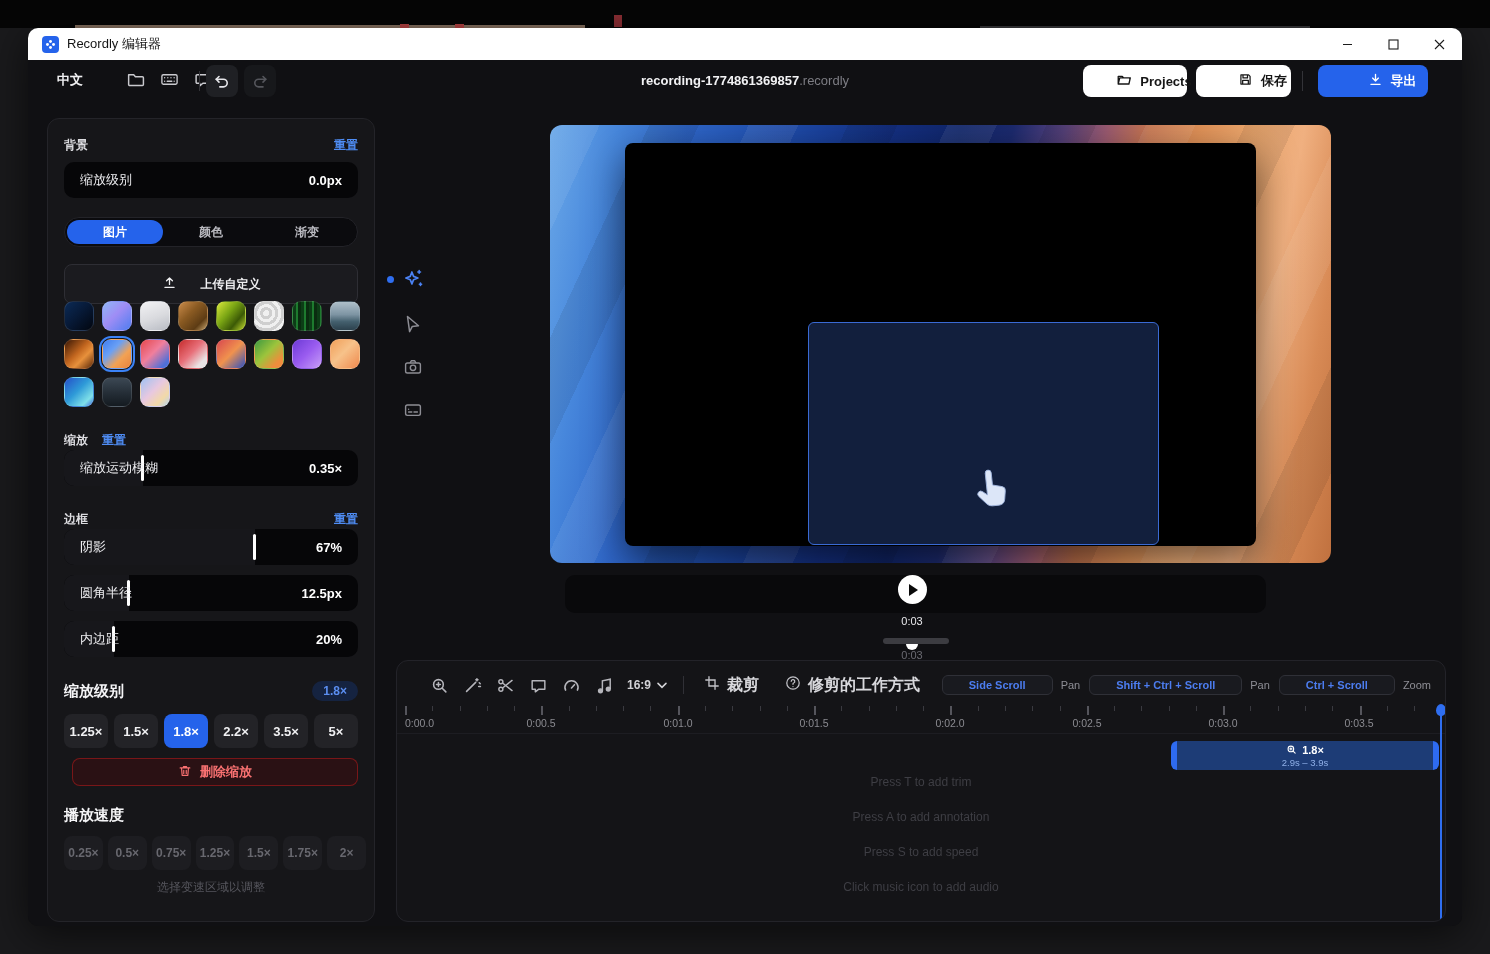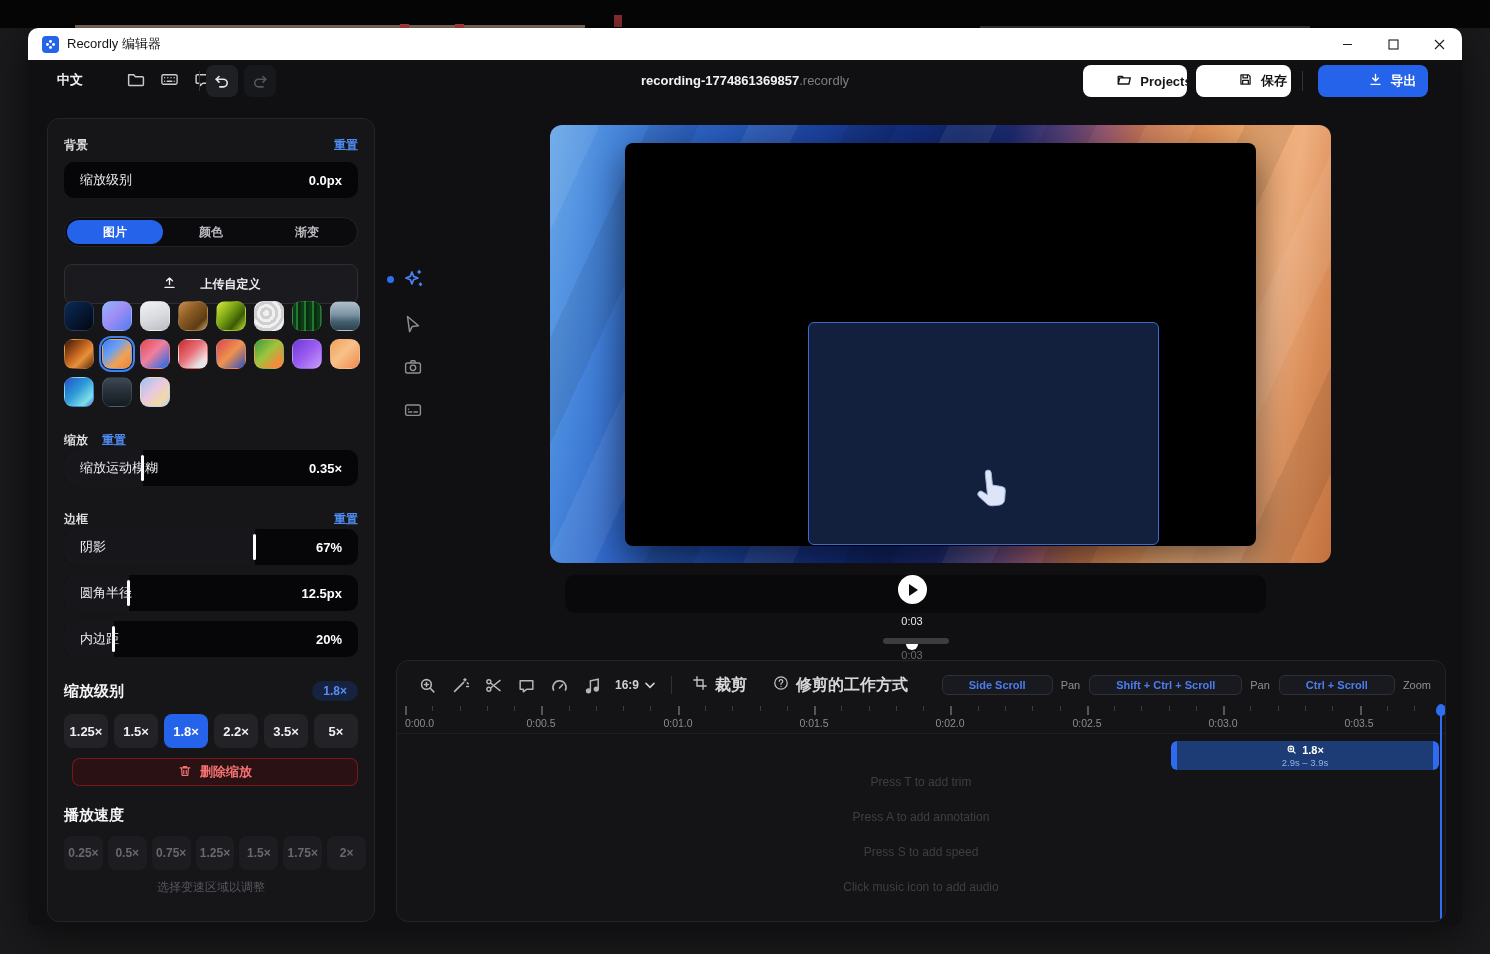--- a/index.html
+++ b/index.html
@@ -88,21 +88,21 @@
   .progress .pknob { position:absolute; top:0; width:12px; height:12px; border-radius:50%; background:#fff; }
   .vol { position:relative; width:72px; height:12px; flex:none; }
   .vol .vtrack { position:absolute; left:0; right:0; top:5px; height:3px; border-radius:2px; background:#9a9aa2; }
   .vol .vknob { position:absolute; top:0; width:12px; height:12px; border-radius:50%; background:#fff; }
   .spk { color:#d6d6da; flex:none; display:flex; }
 
   .drag-handle { position:absolute; left:855px; top:578px; width:66px; height:6px; border-radius:3px; background:#3c3c41; }
 
   
   .timeline { position:absolute; left:368px; top:600px; width:1050px; height:262px; background:#141417; border:1px solid #232329; border-radius:12px; overflow:hidden; }
-  .tl-toolbar { position:absolute; left:0; top:8px; width:100%; height:32px; display:flex; align-items:center; padding-left:20px; }
+  .tl-toolbar { position:absolute; left:12px; top:8px; width:100%; height:32px; display:flex; align-items:center; padding-left:20px; }
   .tl-icon { width:20px; height:20px; margin-right:13px; color:#b5b5bb; display:flex; align-items:center; justify-content:center; }
   .aspect { display:flex; align-items:center; gap:6px; color:#d2d2d6; font-size:12px; font-weight:600; margin-right:16px; }
   .tl-div { width:1px; height:18px; background:#303036; margin-right:20px; }
   .tl-textbtn { display:flex; align-items:flex-start; gap:7px; color:#d8d8dc; font-size:16px; font-weight:600; margin-right:26px; }
   .tl-textbtn .ticon { color:#c2c2c8; display:flex; }
   .tl-shortcuts { position:absolute; right:14px; top:8px; height:32px; display:flex; align-items:center; gap:9px; }
   .shortcut { display:flex; align-items:center; gap:8px; }
   .pill { font-size:11px; font-weight:600; color:#4c7df0; background:#191a1f; border:1px solid #2f3037; border-radius:6px; padding:3px 26px; }
   .act { font-size:11px; color:#8e8e95; }
   .ruler { position:absolute; left:0; top:45px; width:100%; height:28px; border-bottom:1px solid #1d1d22; }

